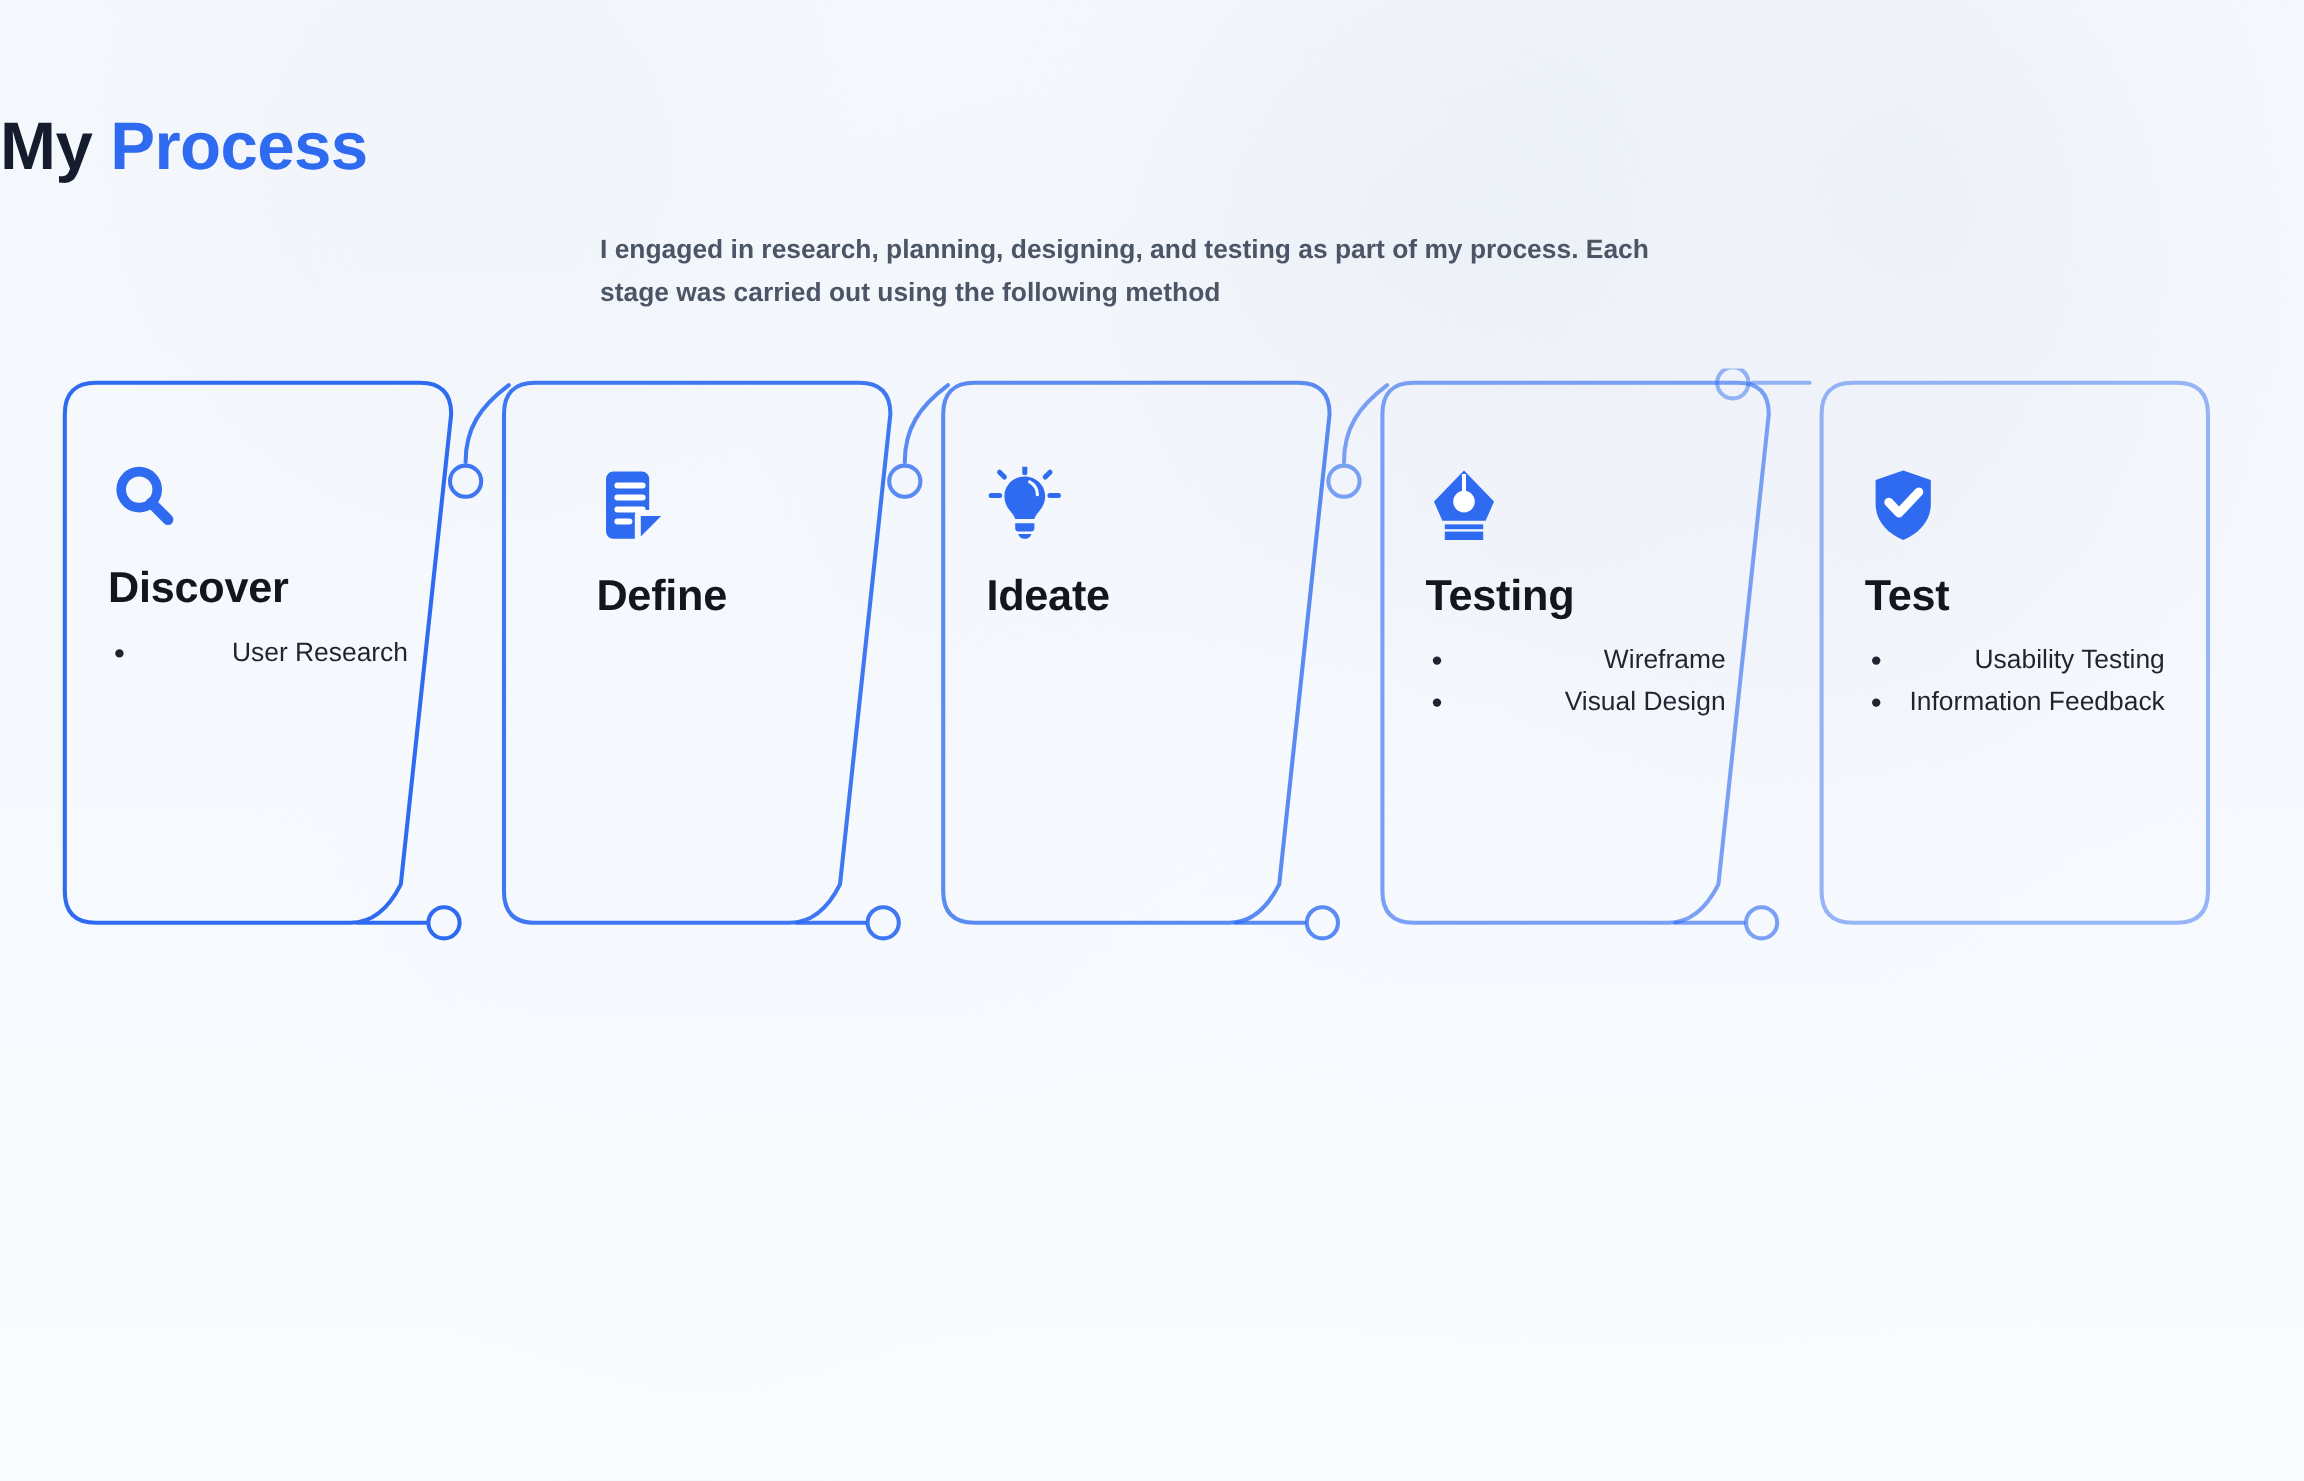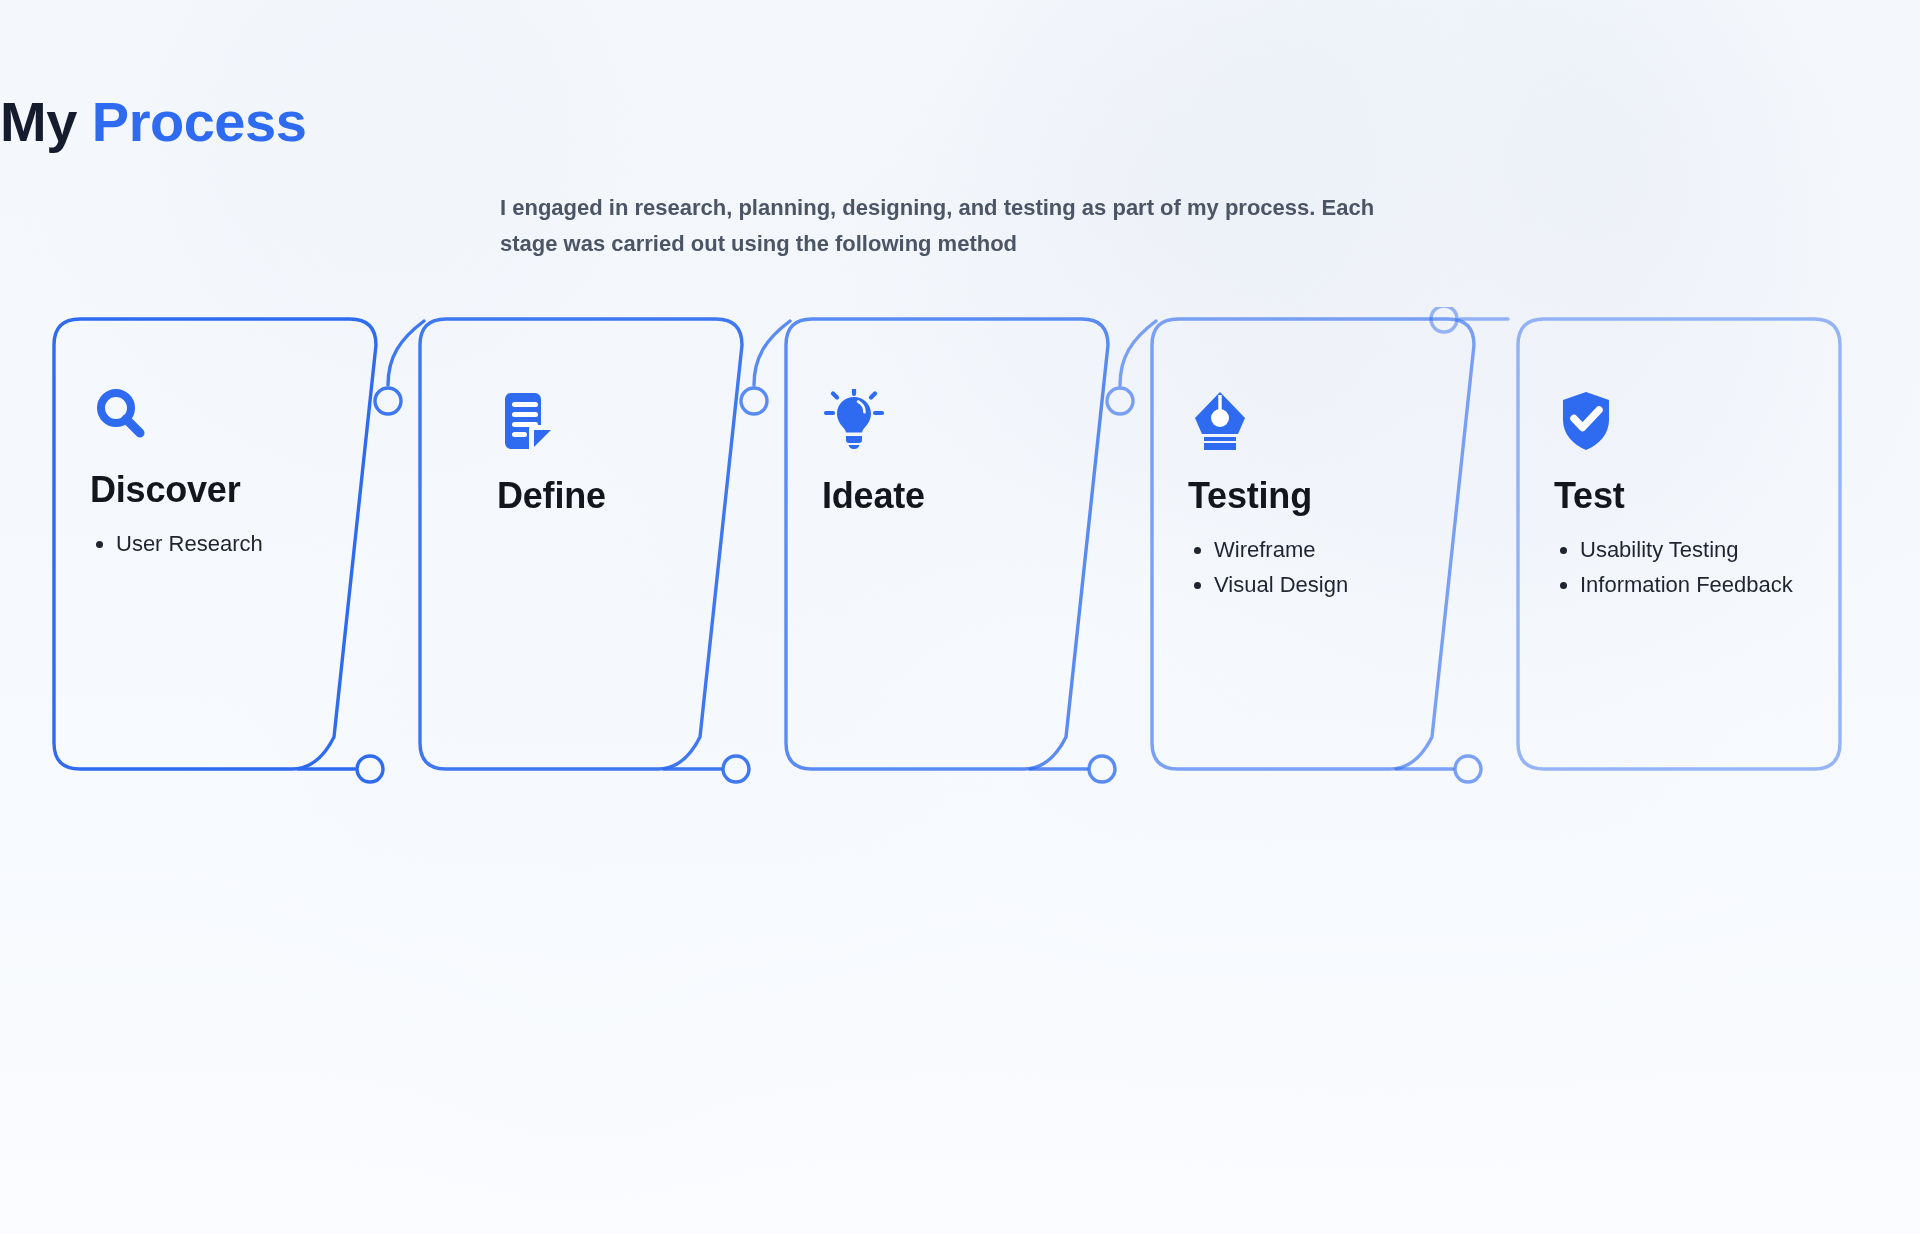--- a/index.html
+++ b/index.html
@@ -93,21 +93,21 @@
   .card-icon { height:92px; margin-bottom:22px; display:flex; align-items:flex-end; }
 
   .card-title {
     font-size:36px;
     font-weight:bold;
     color:#13161c;
     letter-spacing:-.2px;
     margin-bottom:16px;
   }
 
-  .card-list { list-style:none; }
+  .card-list { list-style:none;text-align:right; }
   .card-list li {
     position:relative;
     padding-left:26px;
     font-size:22px;
     line-height:1.58;
     color:#1e2430;
     font-weight:400;
     max-width:250px;
   }
   .card-list li::before {

